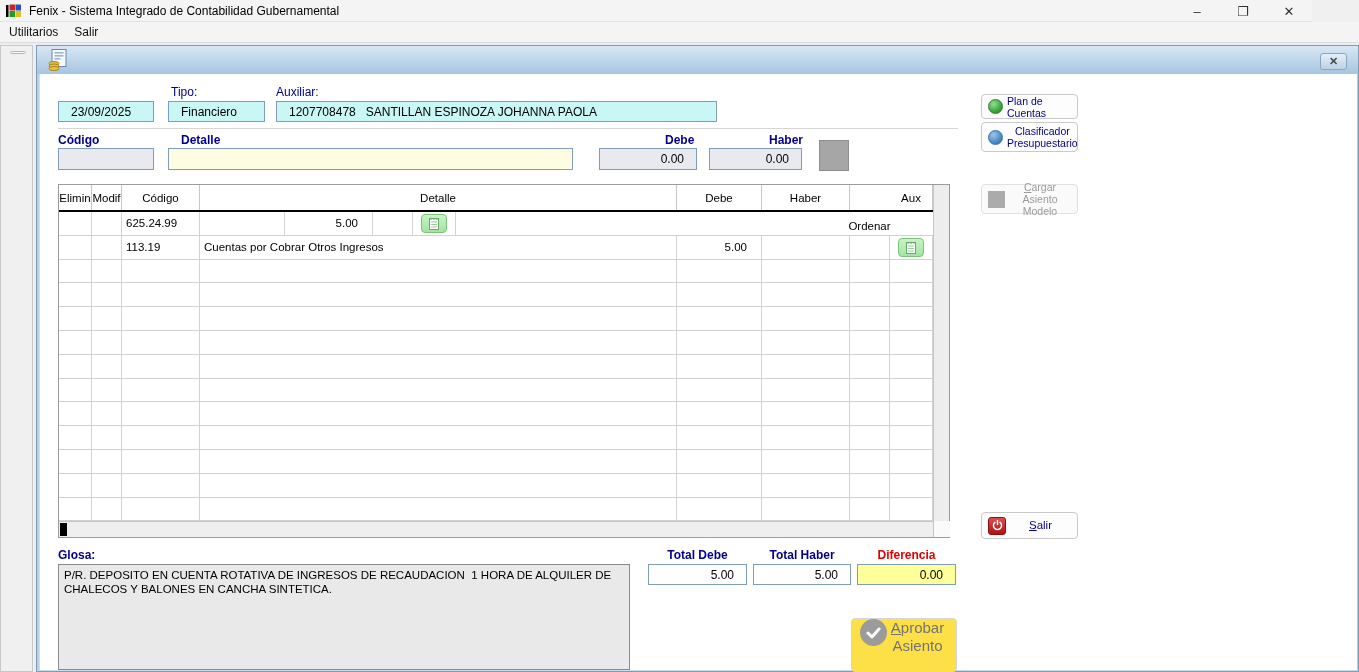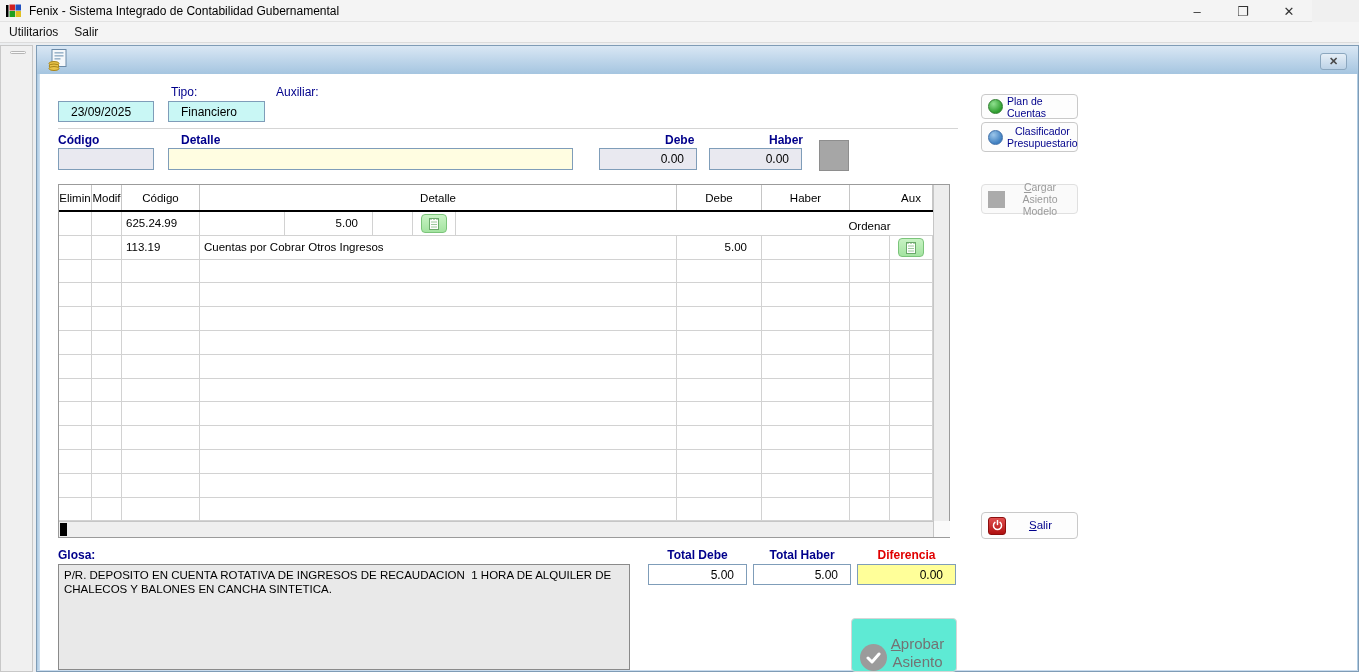--- a/index.html
+++ b/index.html
@@ -61,21 +61,21 @@
   .side-btn { position:absolute; background:#fdfdfd; border:1px solid #c9c9c9; border-radius:4px; display:flex; align-items:center; padding:0 6px; color:#00008B; font-size:11px; }
   .side-btn .txt2 { flex:1; text-align:center; line-height:1.15; }
   .side-btn.disabled { color:#9a9a9a; border-color:#e0e0e0; background:#fafafa; }
   .sphere { width:15px; height:15px; border-radius:50%; flex:0 0 auto; margin-right:4px; }
   .sphere.green { background:radial-gradient(circle at 35% 30%, #8fe08f, #2f9e2f 70%); border:1px solid #2e7d2e; }
   .sphere.blue { background:radial-gradient(circle at 35% 30%, #9cc6ea, #3f7fc0 70%); border:1px solid #3f6fa8; }
   .sq-gray { width:17px; height:17px; background:#ababab; flex:0 0 auto; margin-right:4px; }
 
   
   .glosa-box { position:absolute; left:57px; top:563px; width:572px; height:109px; background:#e9e9e9; border:1px solid #8a8a8a; font-size:11.5px; color:#000; padding:3px 5px; line-height:1.25; font-family:"Liberation Sans",sans-serif; resize:none; }
-  .aprobar { position:absolute; left:850px; top:617px; width:106px; height:54px; background:#5eead4; border:1px solid #d6d6d6; border-radius:4px; display:flex; align-items:flex-end; padding:0 8px; color:#737373; font-size:15px; }
+  .aprobar { position:absolute; left:850px; top:617px; width:106px; height:54px; background:#fde047; border:1px solid #d6d6d6; border-radius:4px; display:flex; align-items:flex-start; padding:0 8px; color:#737373; font-size:15px; }
   .aprobar .txt2 { flex:1; text-align:center; line-height:1.2; }
   .chk-circle { width:27px; height:27px; border-radius:50%; background:#9b9b9b; display:flex; align-items:center; justify-content:center; flex:0 0 auto; }
   .pwr { width:18px; height:18px; border-radius:3px; background:linear-gradient(to bottom,#e05050,#b01010); border:1px solid #8c0e0e; display:flex; align-items:center; justify-content:center; flex:0 0 auto; margin-right:4px; }
   u { text-decoration:underline; }
 </style>
 </head>
 <body>
 
 <div class="titlebar">
   <svg class="app-icon" viewBox="0 0 16 14">
@@ -121,20 +121,21 @@
 
     <div class="child-body">
 
       <span class="lbl" style="left:18px; top:27px;">Fecha:</span>
       <div class="fld cyan" style="left:18px; top:27px; width:96px; height:21px;">23/09/2025</div>
 
       <span class="lbl" style="left:131px; top:11px;">Tipo:</span>
       <div class="fld cyan" style="left:128px; top:27px; width:97px; height:21px;">Financiero</div>
 
       <span class="lbl" style="left:236px; top:11px;">Auxiliar:</span>
+      <div class="fld cyan" style="left:236px; top:27px; width:441px; height:21px; white-space:pre;">1207708478   SANTILLAN ESPINOZA JOHANNA PAOLA</div>
 
       <div class="sep" style="left:18px; top:54px; width:900px;"></div>
 
       <span class="lbl b" style="left:18px; top:59px;">Código</span>
       <div class="fld gray" style="left:18px; top:74px; width:96px; height:22px;"></div>
 
       <span class="lbl b" style="left:141px; top:59px;">Detalle</span>
       <div class="fld yellowpale" style="left:128px; top:74px; width:405px; height:22px;"></div>
 
       <span class="lbl b" style="left:625px; top:59px;">Debe</span>

